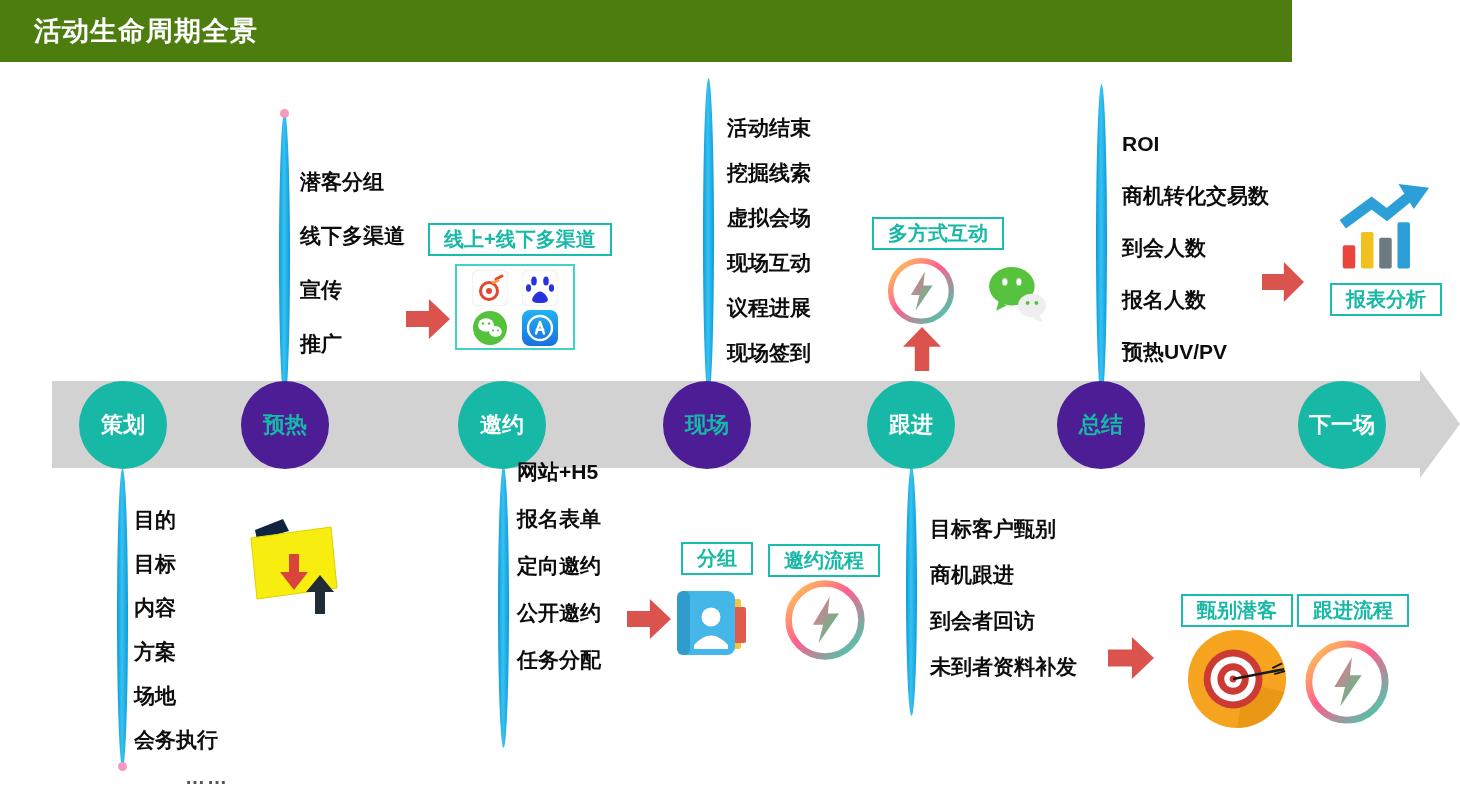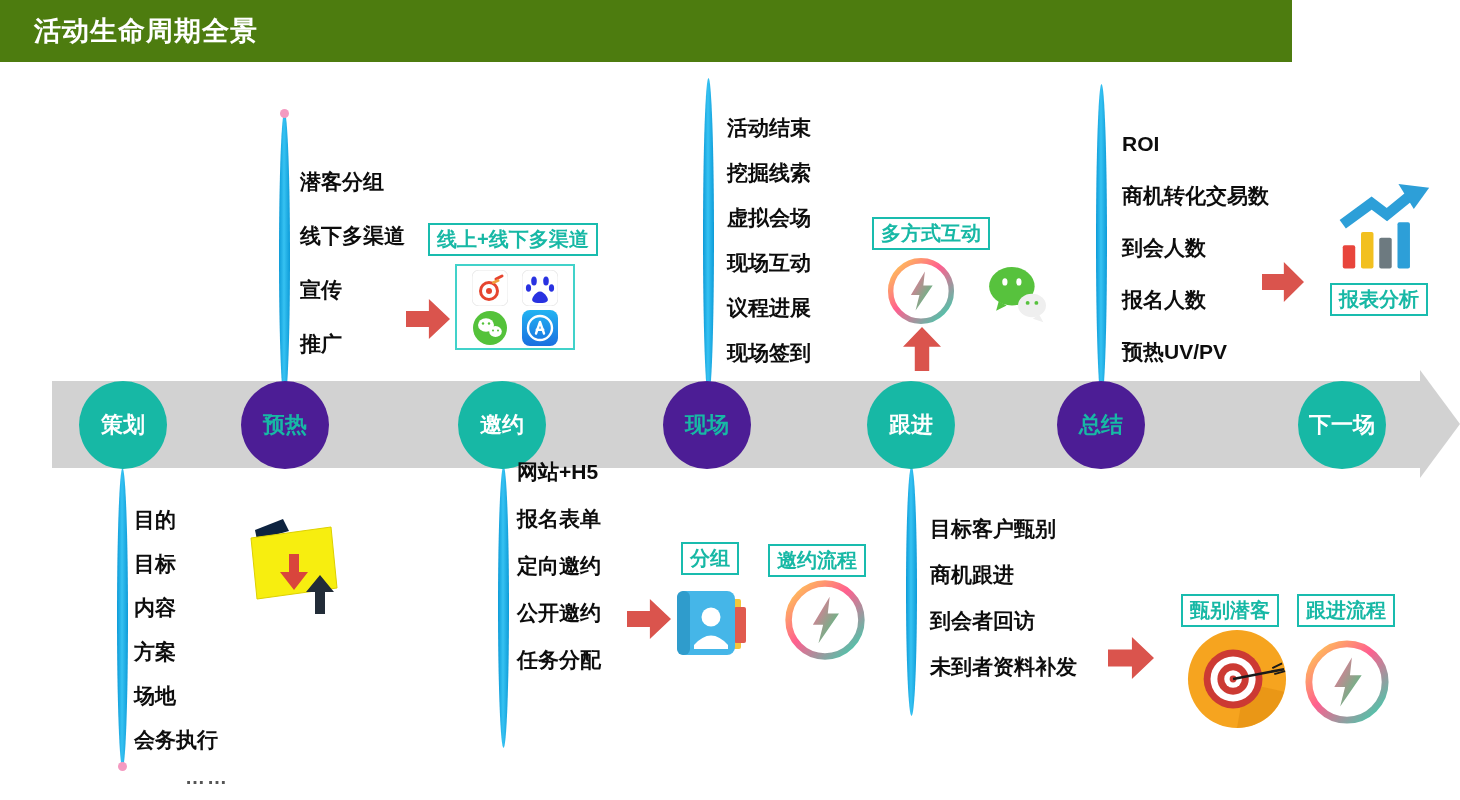--- a/index.html
+++ b/index.html
@@ -41,21 +41,21 @@
   .list { position:absolute; color:#0d0d0d; font-weight:bold; font-size:21px; white-space:nowrap; }
   #list-warmup { left:300px; top:155px; }  #list-warmup .li { height:54px; line-height:54px; }
   #list-onsite { left:727px; top:105px; }  #list-onsite .li { height:45px; line-height:45px; }
   #list-summary { left:1122px; top:118px; } #list-summary .li { height:52px; line-height:52px; }
   #list-planning { left:134px; top:498px; } #list-planning .li { height:44px; line-height:44px; }
   #list-invite { left:517px; top:448px; }  #list-invite .li { height:47px; line-height:47px; }
   #list-follow { left:930px; top:506px; }  #list-follow .li { height:46px; line-height:46px; }
   #ellipsis { position:absolute; left:185px; top:766px; font-size:20px; font-weight:bold; color:#555; letter-spacing:2px; }
   
   .tag { position:absolute; border:2px solid #19bcae; color:#17b8a5; background:#fff;
-    font-size:20px; font-weight:bold; padding:1px 7px; white-space:nowrap; }
+    font-size:20px; font-weight:bold; padding:1px 14px; white-space:nowrap; }
   .tag.serif { font-family:"Liberation Serif","DejaVu Serif",serif; }
   #tag-multichannel { left:428px; top:223px; }
   #tag-interaction { left:872px; top:217px; }
   #tag-report { left:1330px; top:283px; }
   #tag-group { left:681px; top:542px; }
   #tag-inviteflow { left:768px; top:544px; }
   #tag-screen { left:1181px; top:594px; }
   #tag-followflow { left:1297px; top:594px; }
   
   .rarrow { position:absolute; background:#da544d;

